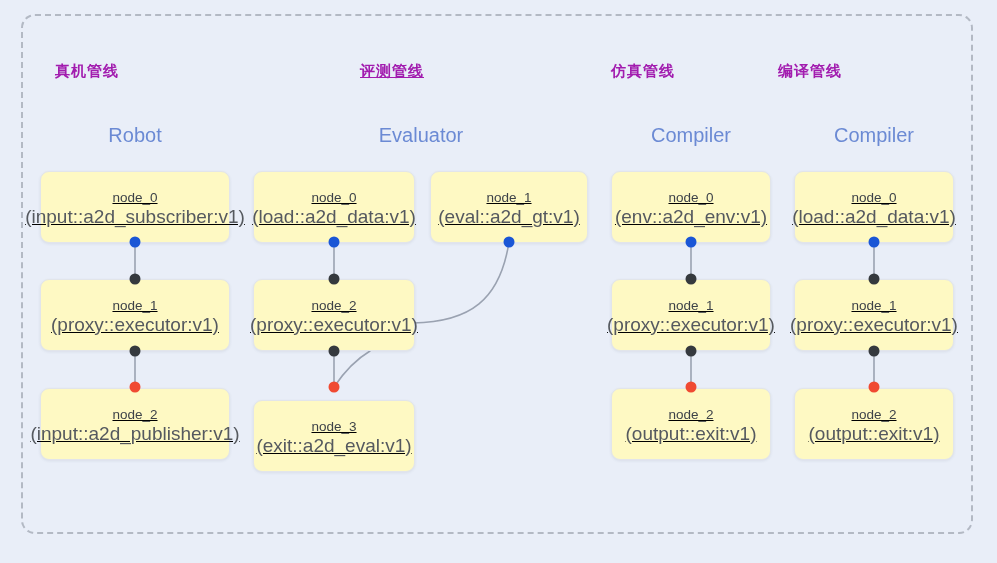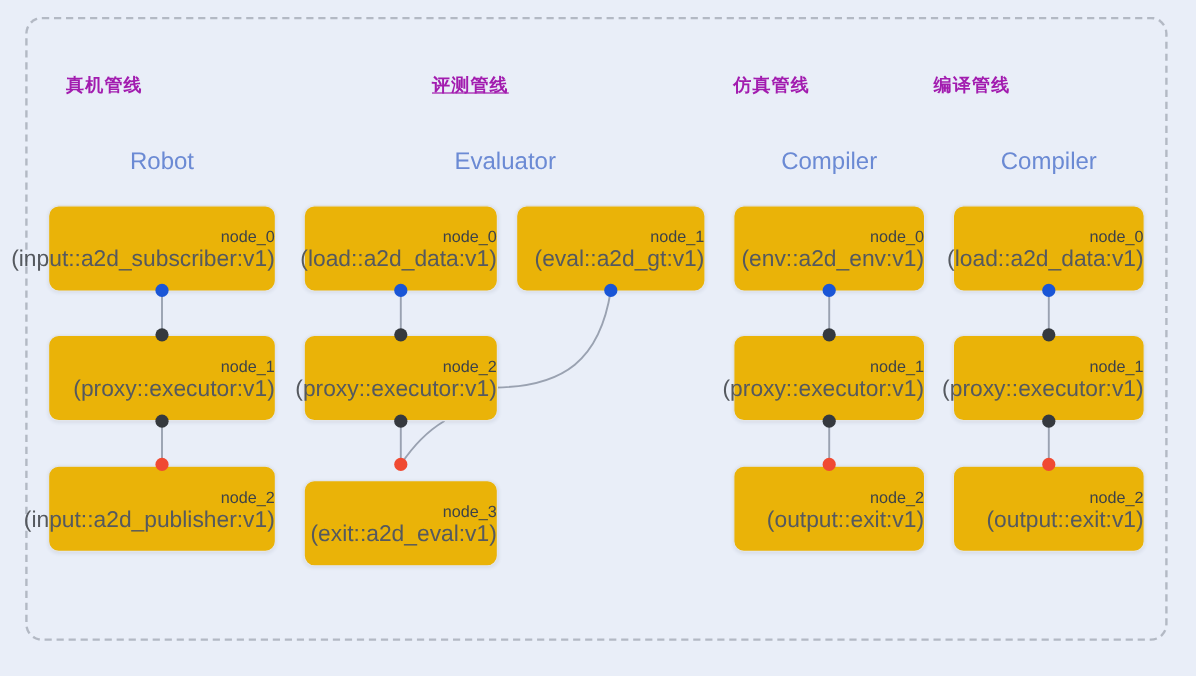--- a/index.html
+++ b/index.html
@@ -59,29 +59,30 @@
     text-align: center;
     font-size: 20px;
     color: #6b8ad4;
     white-space: nowrap;
   }
 
   
   .node {
     position: absolute;
     box-sizing: border-box;
-    background: #eab308;
+    background: #fef9c3;
     border: 1px solid #e2e5ea;
     border-radius: 9px;
     box-shadow: 0 1px 3px rgba(60,70,90,0.09);
     display: flex;
     flex-direction: column;
-    align-items: flex-end;
+    align-items: center;
     justify-content: center;
     text-align: center;
+    text-decoration: underline;
   }
   .node .nname {
     font-size: 13.5px;
     color: #3d4248;
     line-height: 19px;
   }
   .node .ntype {
     font-size: 19px;
     color: #55595f;
     line-height: 19px;

